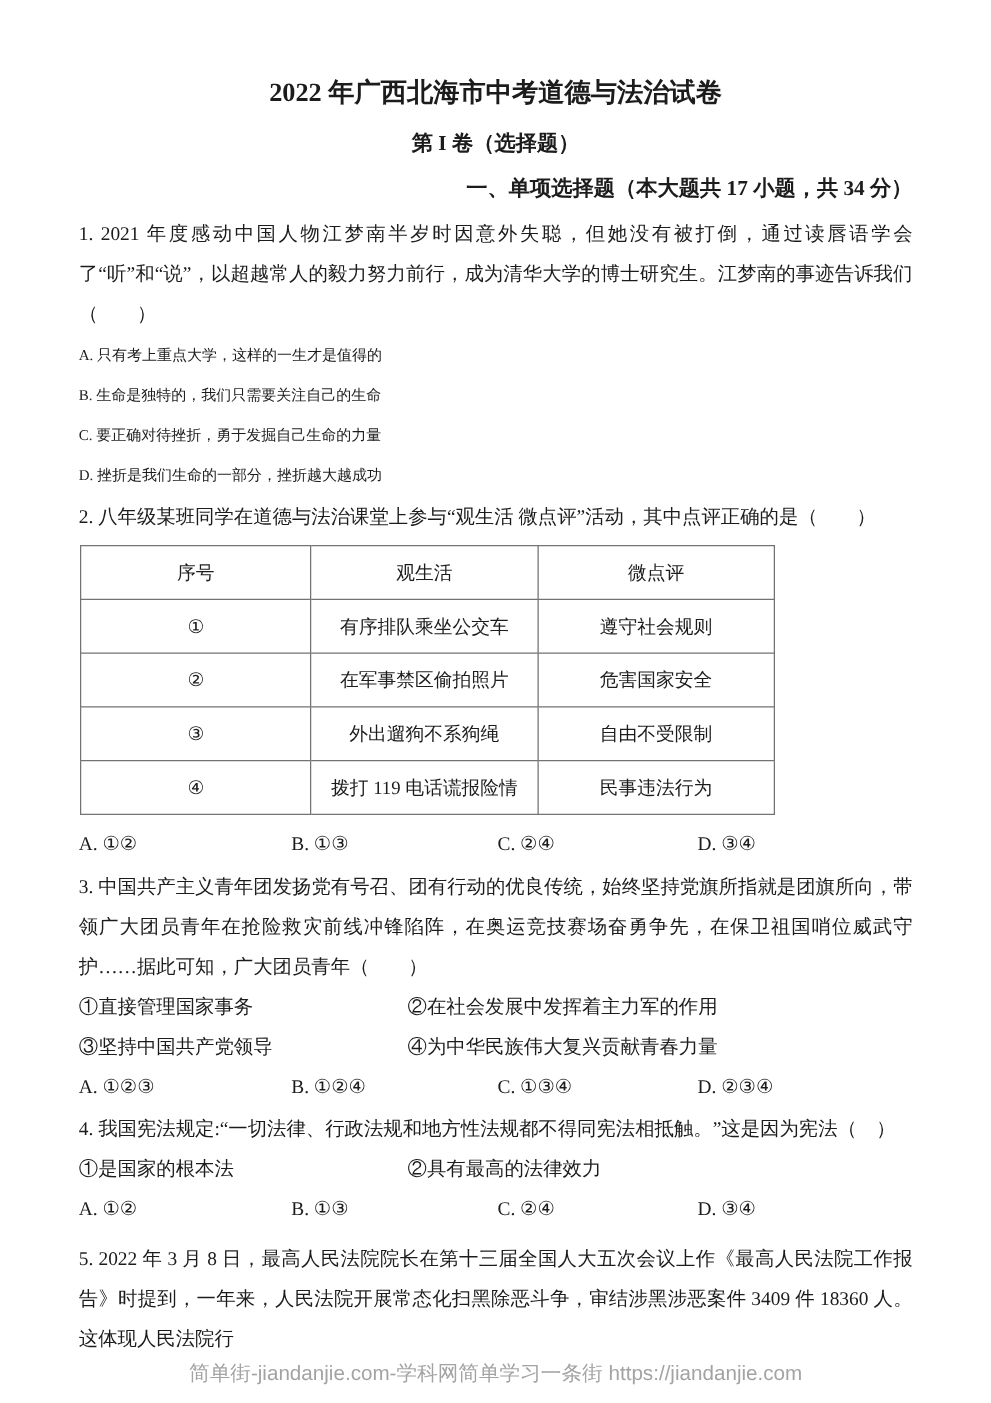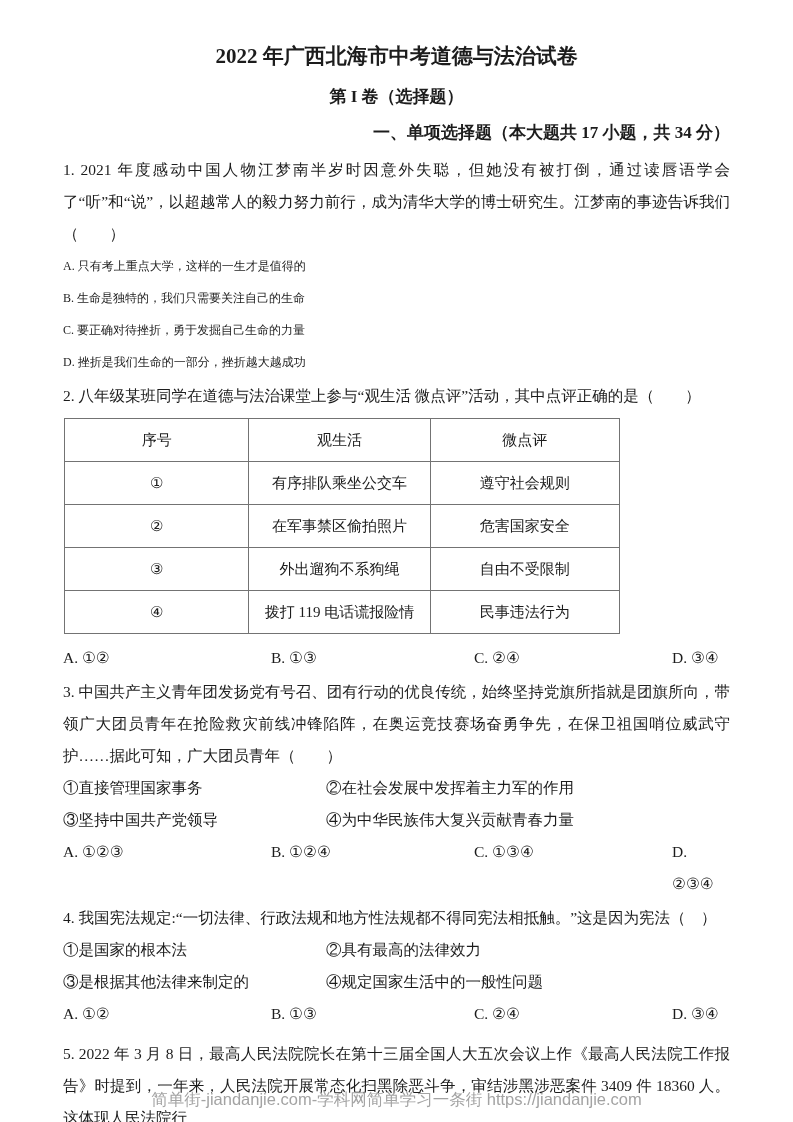--- a/index.html
+++ b/index.html
@@ -3,21 +3,21 @@
 <meta charset="utf-8">
 <style>
   html, body { margin: 0; padding: 0; background: #ffffff; }
   .page {
     position: relative;
     width: 793px;
     height: 1122px;
     margin: 0 auto;
     background: #ffffff;
     box-sizing: border-box;
-    padding: 40px 63px 0 63px;
+    padding: 58px 63px 0 63px;
     font-family: "Liberation Serif", "DejaVu Serif", serif;
     color: #1c1c1c;
     overflow: hidden;
   }
   .doc-title {
     margin: 0;
     font-size: 21px;
     font-weight: bold;
     text-align: center;
     line-height: 32px;
@@ -46,21 +46,20 @@
   .opt-line {
     margin: 0;
     font-size: 12px;
     line-height: 32px;
   }
   .opt-row {
     display: grid;
     grid-template-columns: 170px 165px 160px 1fr;
     font-size: 15.5px;
     line-height: 32px;
-    gap: 38px;
   }
   .item-row {
     display: grid;
     grid-template-columns: 215px 1fr;
     font-size: 15.5px;
     line-height: 32px;
     gap: 48px;
   }
   table.qtable {
     border-collapse: collapse;
@@ -170,24 +169,20 @@
       <span>D. ②③④</span>
     </div>
   </section>
 
   <section>
     <p class="stem tight">4. 我国宪法规定:“一切法律、行政法规和地方性法规都不得同宪法相抵触。”这是因为宪法（　）</p>
     <div class="item-row">
       <span>①是国家的根本法</span>
       <span>②具有最高的法律效力</span>
     </div>
-    <div class="item-row">
-      <span>③是根据其他法律来制定的</span>
-      <span>④规定国家生活中的一般性问题</span>
-    </div>
     <div class="opt-row">
       <span>A. ①②</span>
       <span>B. ①③</span>
       <span>C. ②④</span>
       <span>D. ③④</span>
     </div>
   </section>
 
   <section>
     <p class="stem">5. 2022 年 3 月 8 日，最高人民法院院长在第十三届全国人大五次会议上作《最高人民法院工作报告》时提到，一年来，人民法院开展常态化扫黑除恶斗争，审结涉黑涉恶案件 3409 件 18360 人。这体现人民法院行</p>

